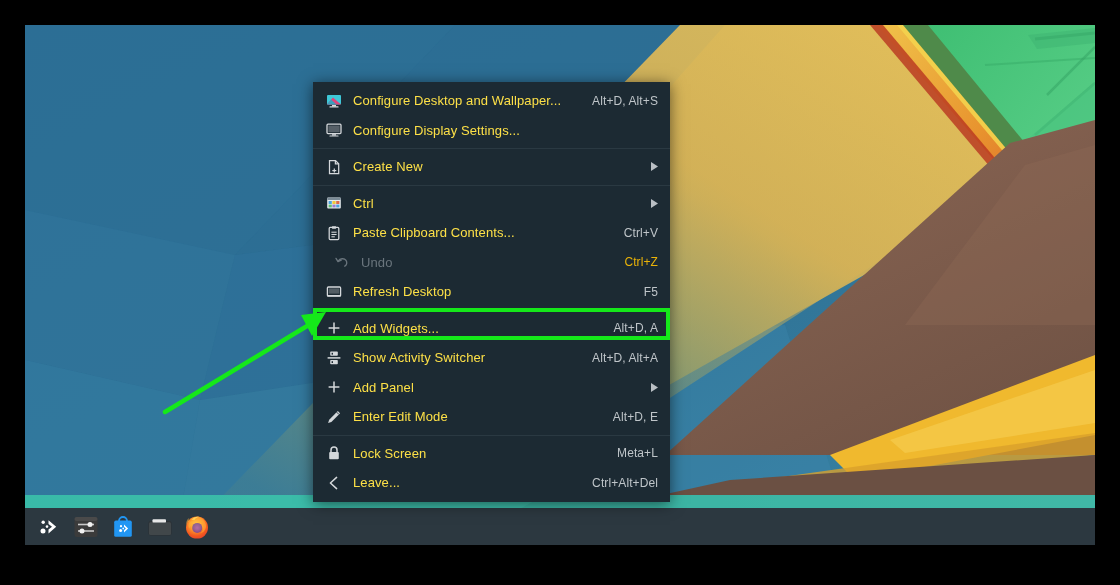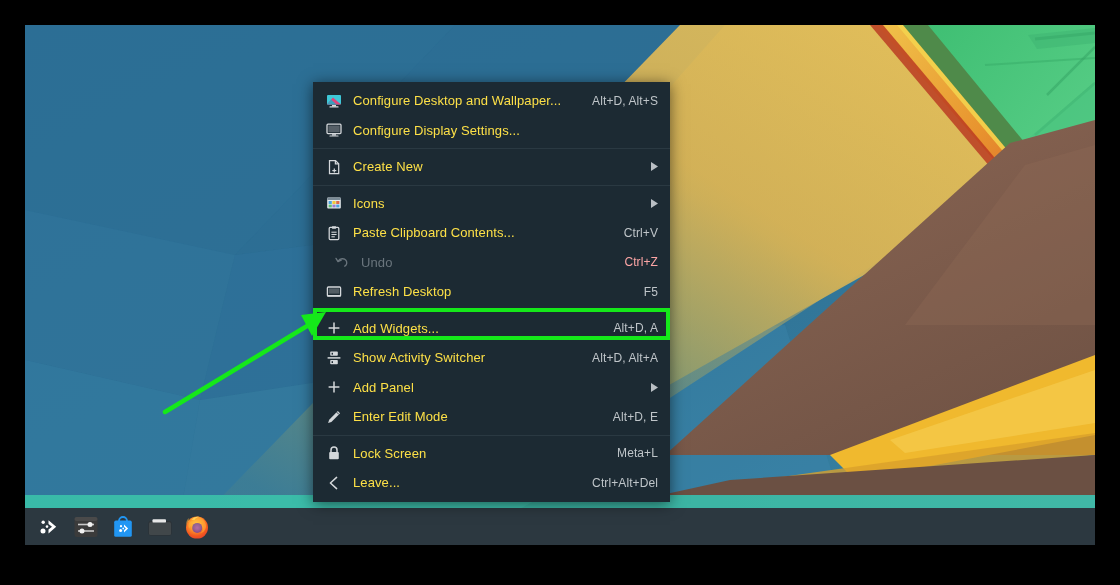--- a/index.html
+++ b/index.html
@@ -112,21 +112,21 @@
   }
   .menu-item.disabled .mi-label { color: #6a757d; }
 
   .menu-item .mi-shortcut {
     flex: 0 0 auto;
     font-size: 12px;
     color: #bfc5c9;
     margin-left: 18px;
     letter-spacing: 0.1px;
   }
-  .menu-item.disabled .mi-shortcut { color: #fca5a5; }
+  .menu-item.disabled .mi-shortcut { color: #eab308; }
 
   .mi-arrow {
     flex: 0 0 auto;
     margin-left: 18px;
     width: 8px;
     height: 10px;
     display: flex;
     align-items: center;
     justify-content: center;
   }
@@ -369,21 +369,21 @@
           <rect x="1.2" y="2.6" width="13.6" height="10.8" rx="1" fill="#e8ecef"></rect>
           <rect x="1.2" y="2.6" width="13.6" height="2.3" rx="1" fill="#7a8b96"></rect>
           <rect x="2.6" y="6.0" width="3.2" height="3.0" fill="#4aa3e0"></rect>
           <rect x="6.4" y="6.0" width="3.2" height="3.0" fill="#f0c93a"></rect>
           <rect x="10.2" y="6.0" width="3.2" height="3.0" fill="#e06a4a"></rect>
           <rect x="2.6" y="9.6" width="3.2" height="2.8" fill="#5fbf72"></rect>
           <rect x="6.4" y="9.6" width="3.2" height="2.8" fill="#9a7fd0"></rect>
           <rect x="10.2" y="9.6" width="3.2" height="2.8" fill="#4aa3e0"></rect>
         </svg>
       </span>
-      <span class="mi-label">Icons</span>
+      <span class="mi-label">Ctrl</span>
       <span class="mi-arrow">
         <svg width="7" height="9" viewBox="0 0 7 9">
             <polygon points="0,0 7,4.5 0,9" fill="#b9bfc4"></polygon>
           </svg>
       </span>
     </div>
 
     <div class="menu-item">
       <span class="mi-icon">
         <svg width="16" height="16" viewBox="0 0 16 16">

